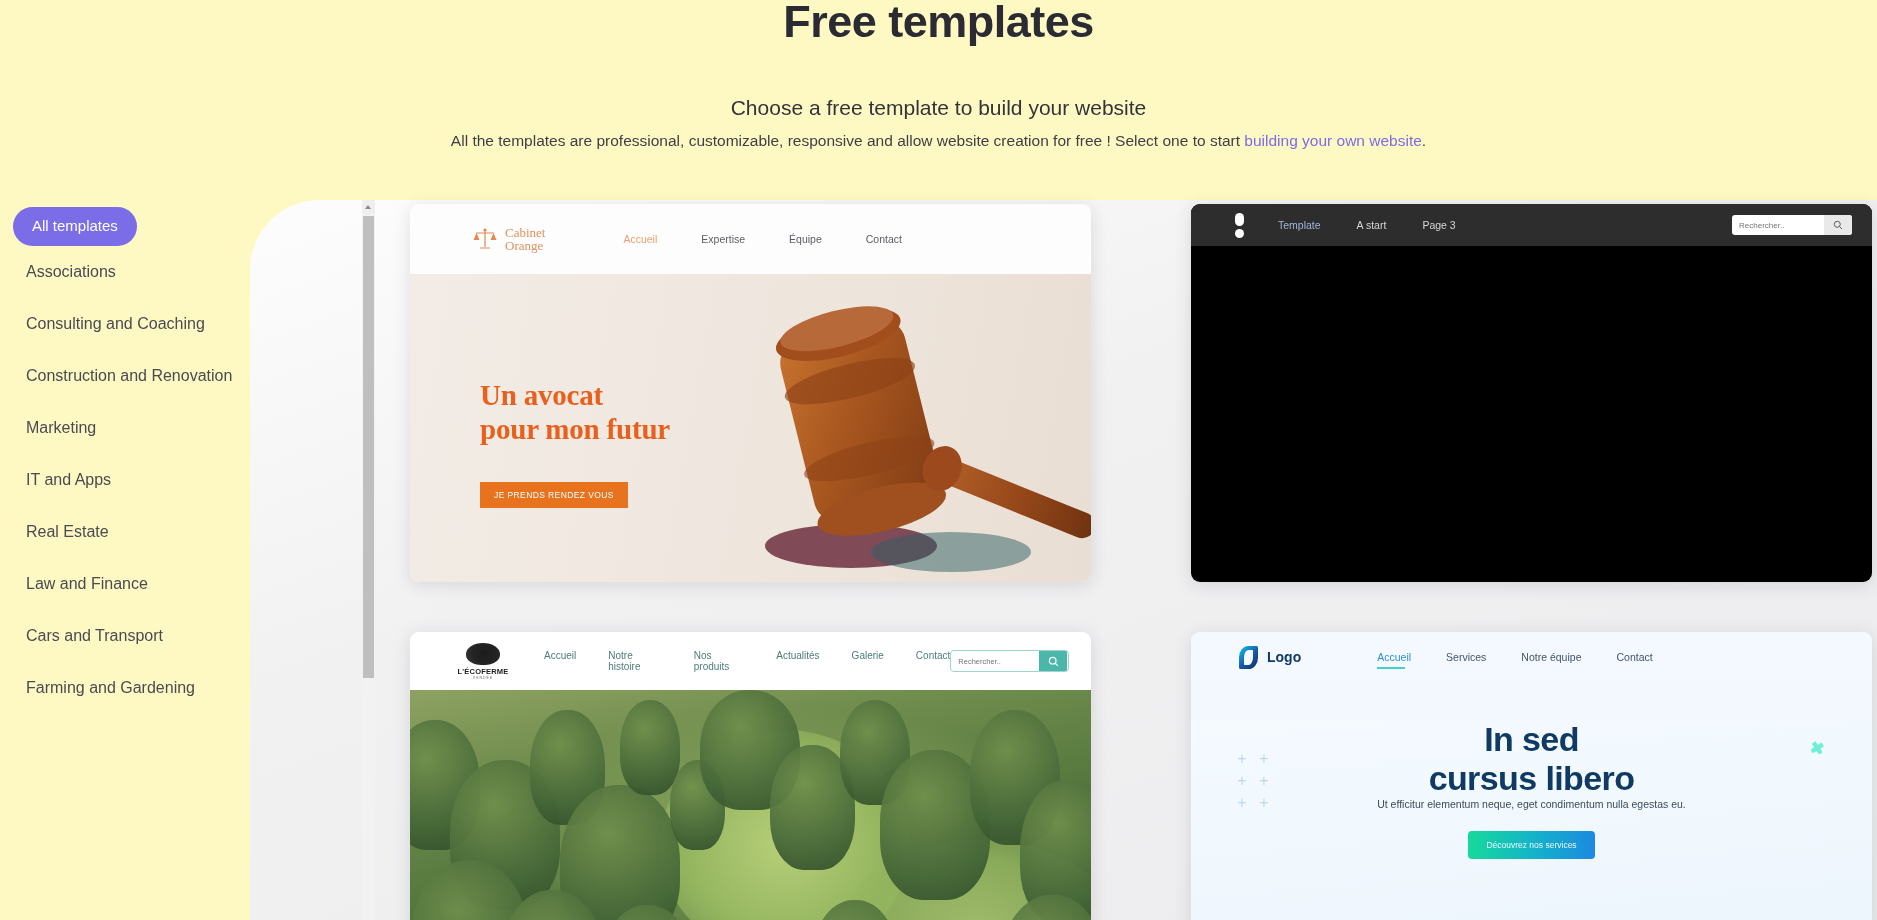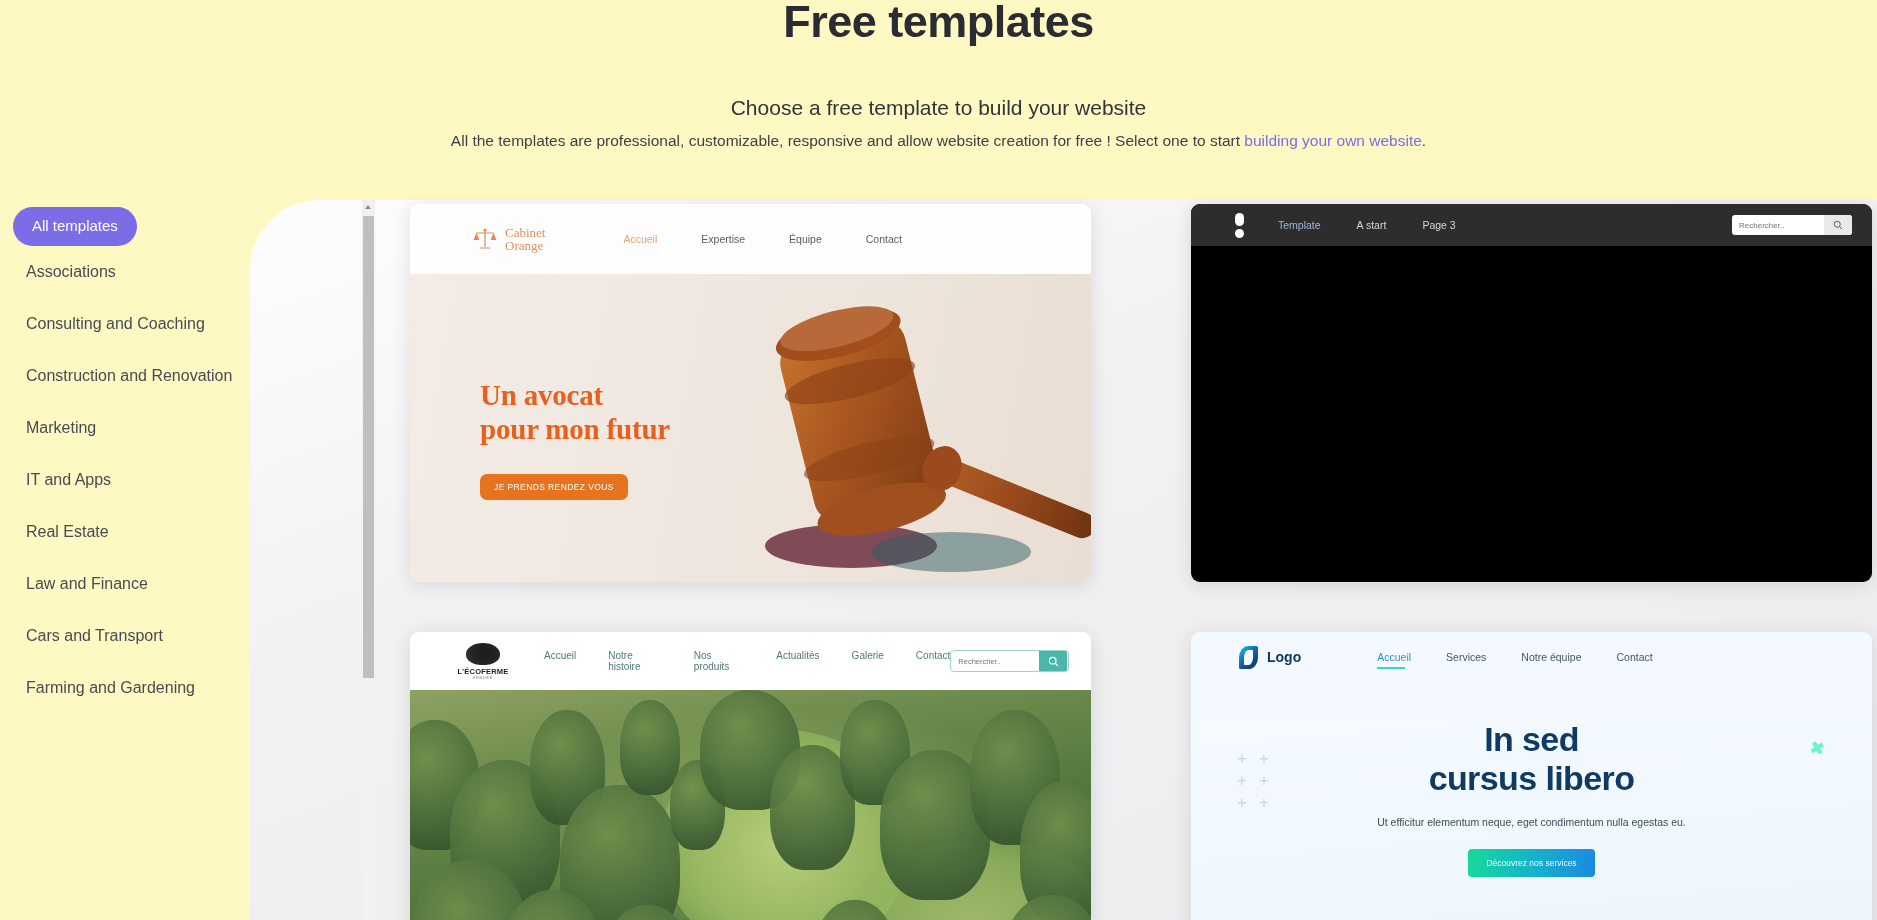--- a/index.html
+++ b/index.html
@@ -184,28 +184,27 @@
   .c1-txt { position: absolute; left: 70px; top: 104px; }
   .c1-h {
     font-family: "Liberation Serif", serif;
     font-weight: 700;
     font-size: 29px;
     color: #e8601c;
     line-height: 34px;
     letter-spacing: -0.2px;
   }
   .c1-btn {
-    margin-top: 28px;
+    margin-top: 36px;
     display: inline-block;
     background: #e8731f;
     color: #fff;
     font-size: 8.5px;
     letter-spacing: 0.4px;
     padding: 8px 14px;
-    border-radius: 7px;
   }
 
   
   .c2 { background: #000; }
   .c2-nav {
     height: 42px;
     background: #2d2d2d;
     display: flex;
     align-items: center;
     padding: 0 20px 0 44px;
@@ -373,21 +372,20 @@
   }
   .c4-h {
     margin-top: 38px;
     font-size: 34px;
     font-weight: 700;
     color: #0f3a63;
     line-height: 39px;
     letter-spacing: -0.6px;
   }
   .c4-p {
-    margin-top: 18px;
     font-size: 10.5px;
     color: #3c4b5c;
   }
   .c4-btn {
     margin-top: 21px;
     display: inline-block;
     font-size: 8.5px;
     color: #eaf8ff;
     padding: 9px 18px;
     border-radius: 4px;

